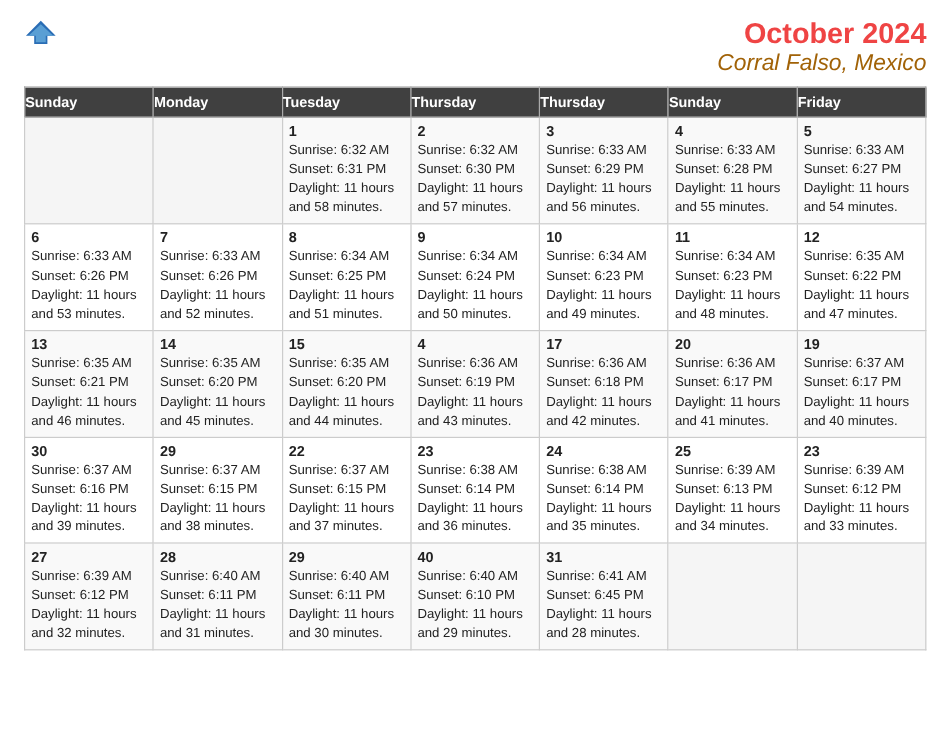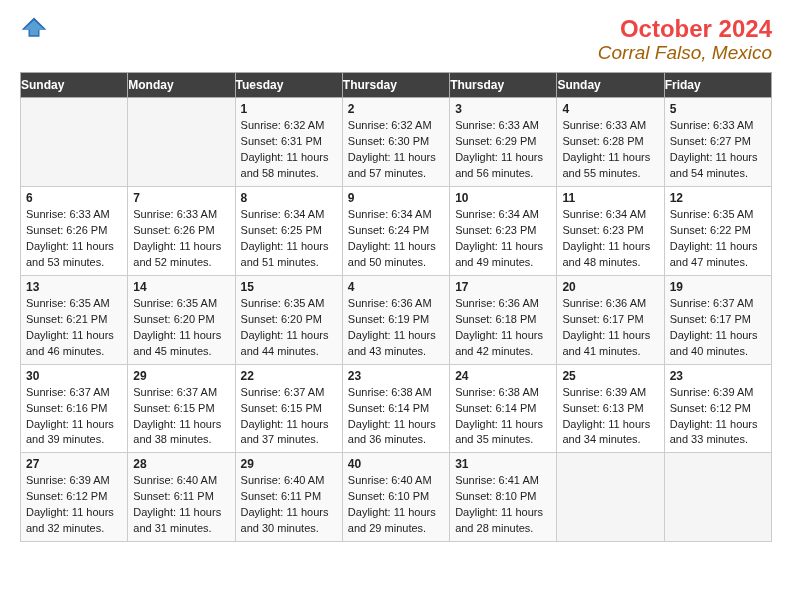--- a/index.html
+++ b/index.html
@@ -317,21 +317,21 @@
           </td>
           <td>
             <span class="day-num">40</span>
             <div class="day-info" style="white-space: pre-line;">Sunrise: 6:40 AM
 Sunset: 6:10 PM
 Daylight: 11 hours and 29 minutes.</div>
           </td>
           <td>
             <span class="day-num">31</span>
             <div class="day-info" style="white-space: pre-line;">Sunrise: 6:41 AM
-Sunset: 8:10 PM
+Sunset: 6:45 PM
 Daylight: 11 hours and 28 minutes.</div>
           </td>
           <td class="empty-cell"></td>
           <td class="empty-cell"></td>
         </tr>
       </tbody>
   </table>
 </div>
 
 </body></html>

